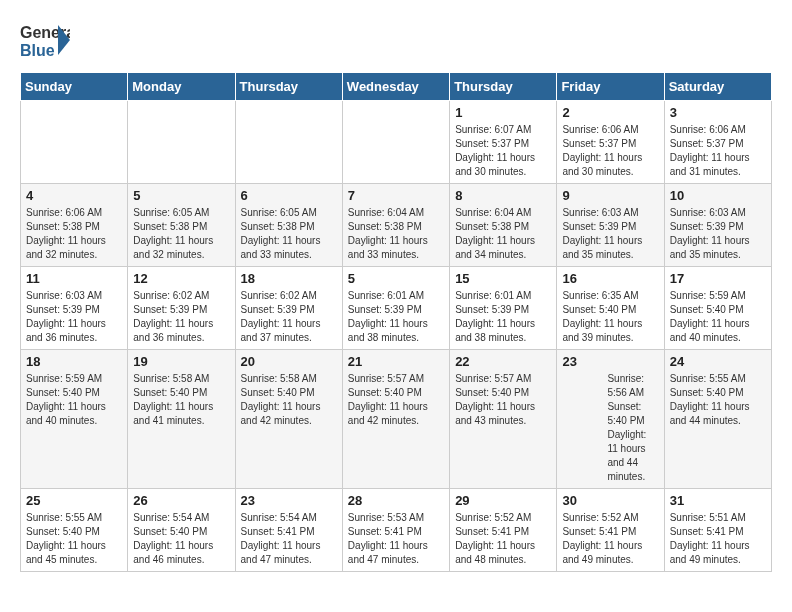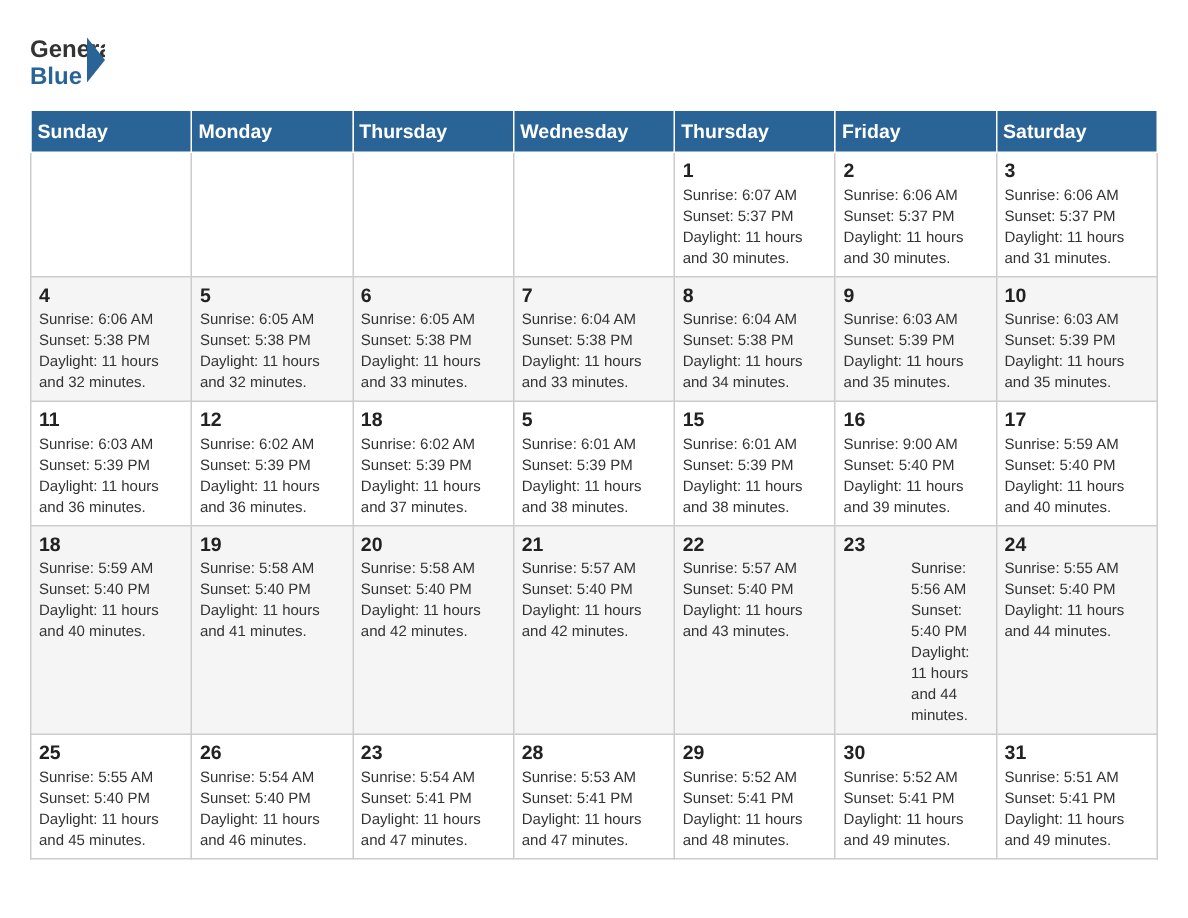--- a/index.html
+++ b/index.html
@@ -191,21 +191,21 @@
         </td>
         <td>
           <span class="day-num">15</span>
           <div class="day-detail" style="white-space: pre-line;">Sunrise: 6:01 AM
 Sunset: 5:39 PM
 Daylight: 11 hours
 and 38 minutes.</div>
         </td>
         <td>
           <span class="day-num">16</span>
-          <div class="day-detail" style="white-space: pre-line;">Sunrise: 9:00 AM
+          <div class="day-detail" style="white-space: pre-line;">Sunrise: 6:35 AM
 Sunset: 5:40 PM
 Daylight: 11 hours
 and 39 minutes.</div>
         </td>
         <td>
           <span class="day-num">17</span>
           <div class="day-detail" style="white-space: pre-line;">Sunrise: 5:59 AM
 Sunset: 5:40 PM
 Daylight: 11 hours
 and 40 minutes.</div>

